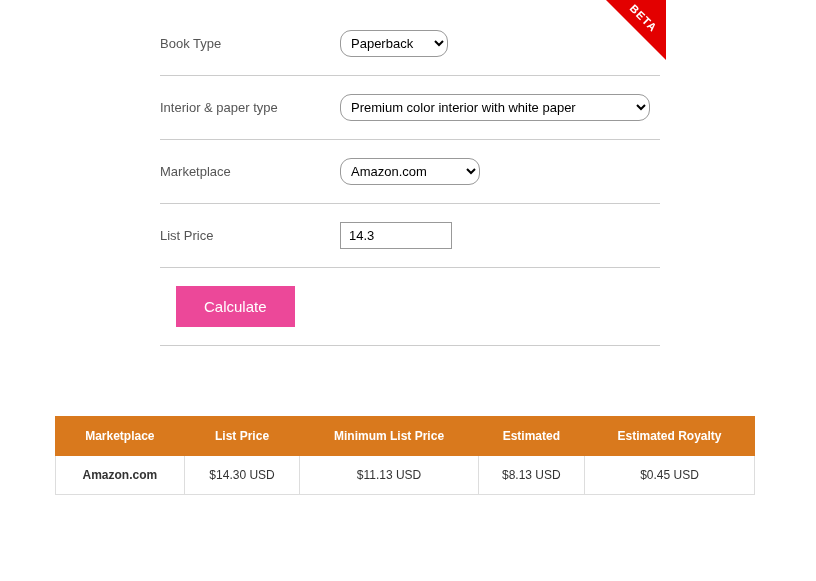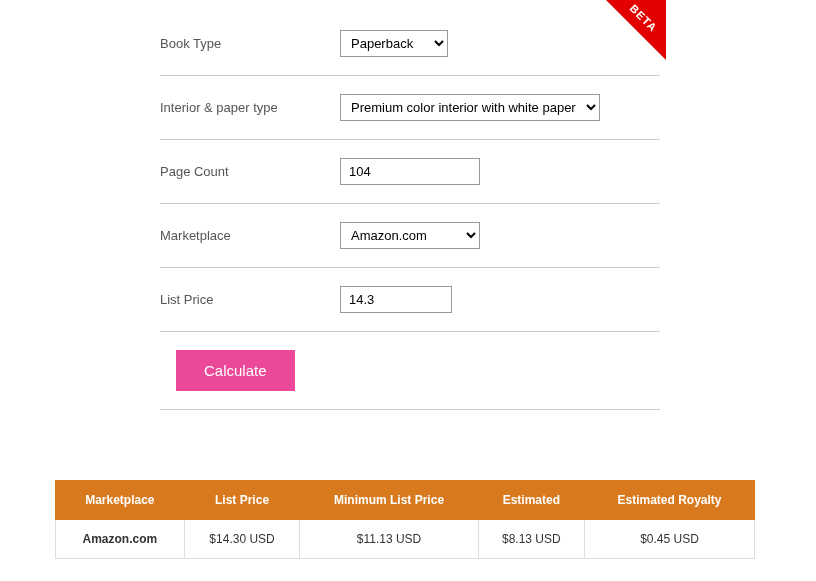--- a/index.html
+++ b/index.html
@@ -45,23 +45,23 @@
     .form-control {
       flex: 0 0 auto;
     }
     select, input[type="text"] {
       border: 1px solid #999;
       padding: 5px 8px;
       font-size: 13px;
       background: #fff;
       font-family: Arial, sans-serif;
     }
-    select { padding: 4px 6px; }
+    select { padding: 4px 6px; border-radius: 11px; }
     .select-book-type { width: 108px; }
-    .select-interior { width: 260px; }
+    .select-interior { width: 310px; }
     .input-pagecount { width: 140px; }
     .select-marketplace { width: 140px; }
     .input-listprice { width: 112px; }
     .button-row {
       padding: 18px 0;
       border-bottom: 1px solid #ccc;
     }
     .calc-button {
       background: #ec4899;
       color: #fff;
@@ -114,26 +114,20 @@
 
     <div class="form-row">
       <div class="form-label">Interior &amp; paper type</div>
       <div class="form-control">
         <select class="select-interior">
           <option>Premium color interior with white paper</option>
         </select>
       </div>
     </div>
 
-    <div class="form-row">
-      <div class="form-label">Page Count</div>
-      <div class="form-control">
-        <input type="text" class="input-pagecount" value="104" style="">
-      </div>
-    </div>
 
     <div class="form-row">
       <div class="form-label">Marketplace</div>
       <div class="form-control">
         <select class="select-marketplace">
           <option>Amazon.com</option>
         </select>
       </div>
     </div>
 

